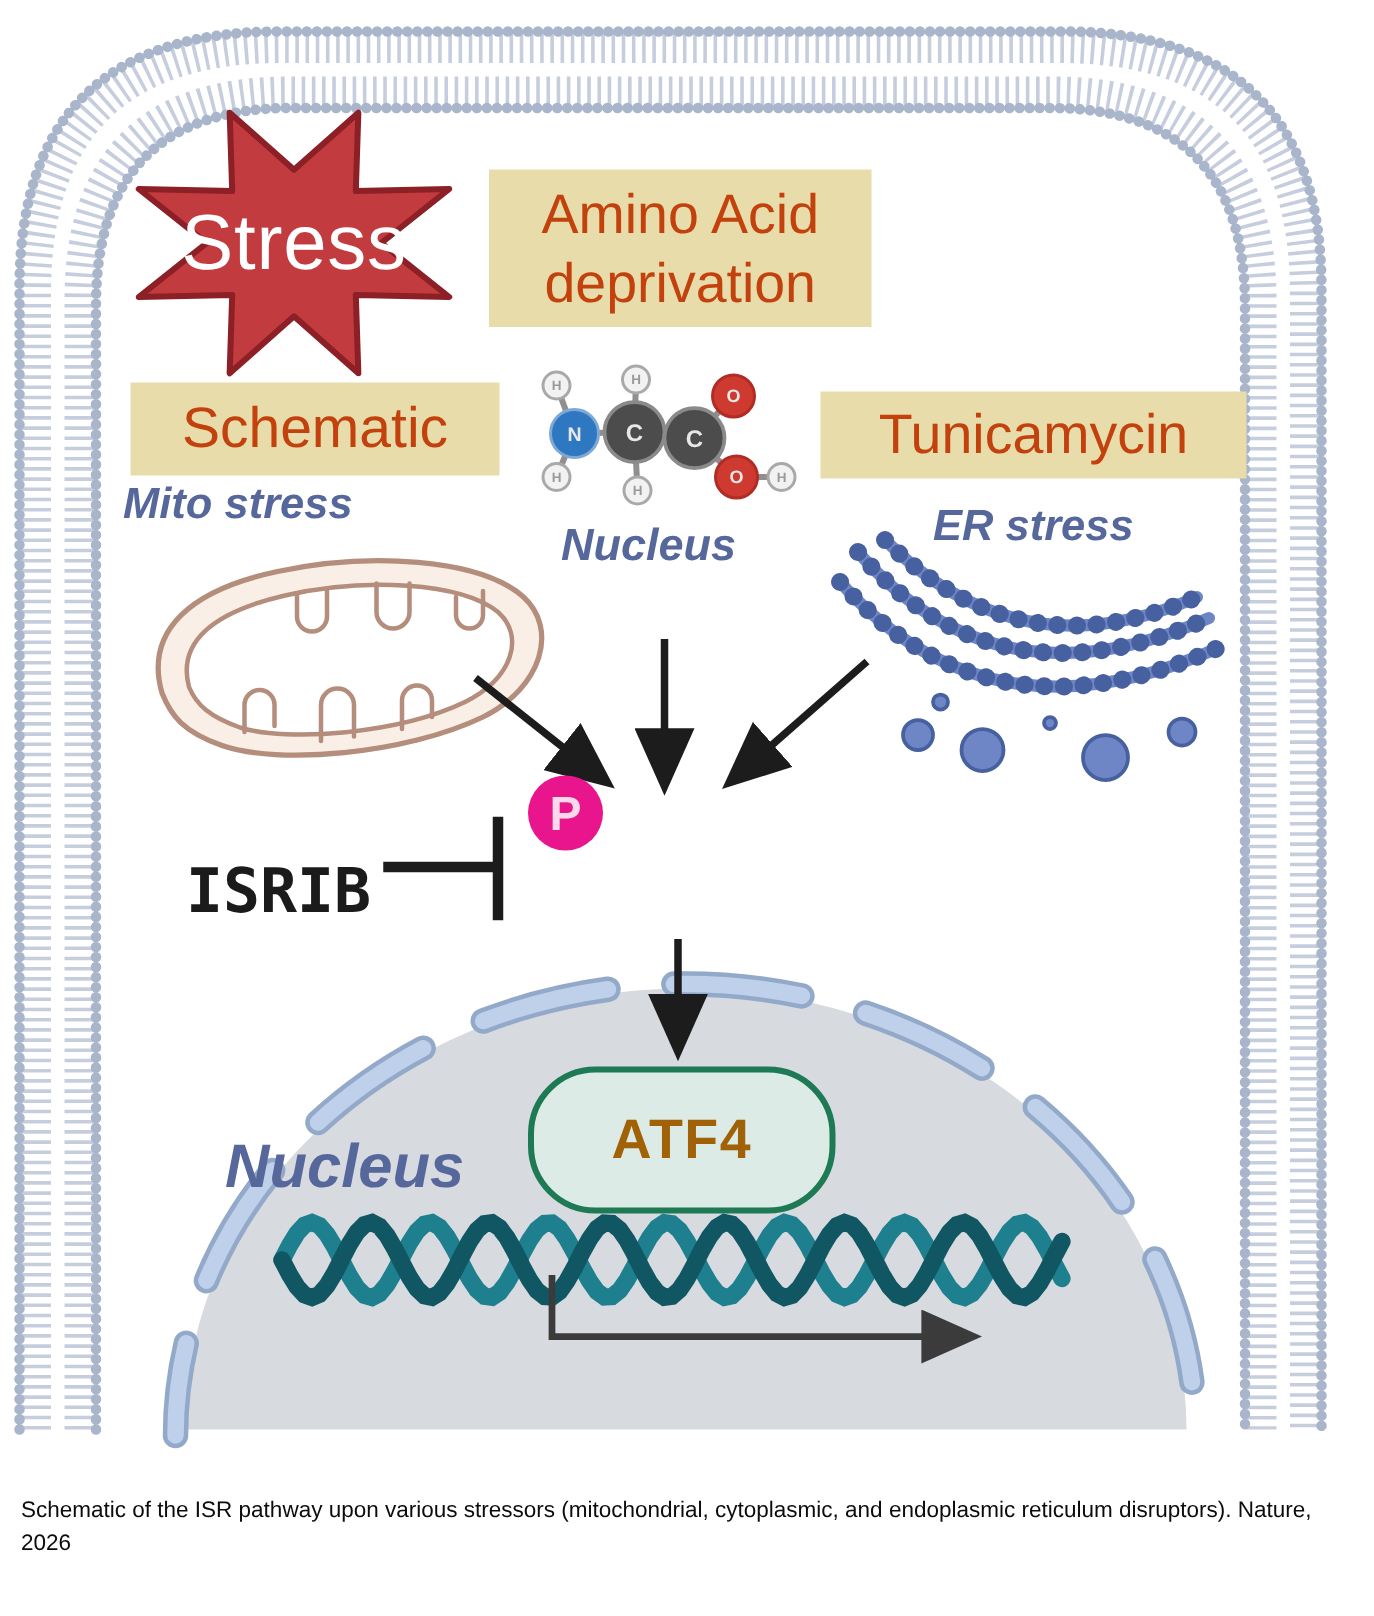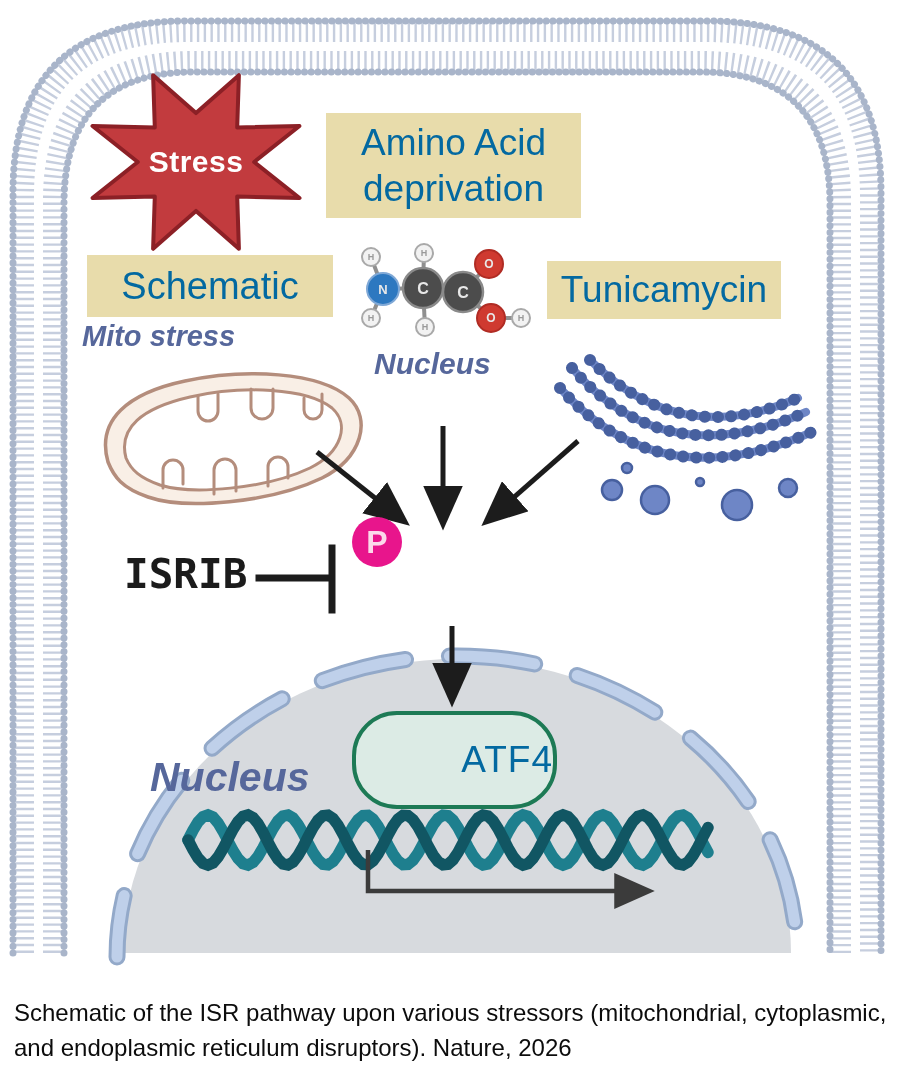--- a/index.html
+++ b/index.html
@@ -37,35 +37,35 @@
   .atom-label.h{fill:#9a9a9a;}
 
   
   .arrow{stroke:var(--c-arrow);stroke-width:5;fill:none;}
   .tbar{stroke:var(--c-arrow);stroke-width:7;stroke-linecap:square;}
   .txn-arrow{stroke:#3b3b3b;stroke-width:4.5;fill:none;}
   .star-shape{fill:var(--c-star_fill);stroke:var(--c-star_stroke);stroke-width:4;stroke-linejoin:round;}
 
   
   .overlay{position:absolute;display:flex;align-items:center;justify-content:center;text-align:center;}
-  .star-label{color:#ffffff;font-size:30px;font-weight:bold;letter-spacing:.5px;}
-  .box-label{background:var(--c-label_box_bg);color:#0369a1;line-height:1.22;}
+  .star-label{color:#ffffff;font-size:52px;font-weight:normal;letter-spacing:.5px;}
+  .box-label{background:var(--c-label_box_bg);color:#c2410c;line-height:1.22;}
   .comp-label{position:absolute;color:var(--c-organelle_label);font-style:italic;font-weight:bold;}
-  .isrib{position:absolute;font-family:"DejaVu Sans Mono",monospace;font-weight:bold;font-size:41px;color:#1b1b1b;}
+  .isrib{position:absolute;font-family:"DejaVu Sans Mono",monospace;font-weight:bold;font-size:41px;color:#1b1b1b;margin-top:20px;}
   .pill{position:absolute;display:flex;align-items:center;justify-content:center;}
   .eif2a{background:var(--c-eif2a_fill);border:4px solid var(--c-eif2a_border);border-radius:46px;
          font-size:35px;color:#3a3a3a;}
   .atf4{background:var(--c-atf4_fill);border:4px solid var(--c-atf4_border);border-radius:45px;
-        font-size:37px;font-weight:normal;color:#0369a1;letter-spacing:1px;justify-content:flex-end;}
+        font-size:37px;font-weight:bold;color:#a16207;letter-spacing:1px;}
   .p-badge{position:absolute;width:50px;height:50px;border-radius:50%;background:var(--c-phospho_bg);
            display:flex;align-items:center;justify-content:center;color:#fbd9ea;
            font-size:32px;font-weight:bold;}
   .isr-genes{position:absolute;font-size:30px;color:#3d3d3d;white-space:nowrap;}
   .isr-genes .it{font-style:italic;}
-  .caption{position:absolute;left:14px;top:996px;width:890px;font-size:24px;line-height:1.45;
+  .caption{position:absolute;left:14px;top:996px;width:890px;font-size:15px;line-height:1.45;
            color:#0c0c0c;}
 </style>
 </head>
 <body>
 
 <div class="screen">
   <div class="stage">
 
     <svg class="diagram" width="916" height="985" viewBox="0 0 916 985">
       <defs>
@@ -169,24 +169,25 @@
 
     <div class="overlay star-label" style="left:96px;top:134px;width:200px;height:56px;">Stress</div>
 
     <div class="overlay box-label" style="left:326px;top:113px;width:255px;height:105px;font-size:37px;flex-direction:column;">
       <span>Amino Acid</span>
       <span>deprivation</span>
     </div>
 
     <div class="overlay box-label" style="left:87px;top:255px;width:246px;height:62px;font-size:38px;">Schematic</div>
 
-    <div class="overlay box-label" style="left:547px;top:261px;width:234px;height:58px;font-size:37px;">Tunicamycin</div>
+    <div class="overlay box-label" style="left:547px;top:261px;width:284px;height:58px;font-size:37px;">Tunicamycin</div>
 
     <div class="comp-label" style="left:82px;top:320px;font-size:29px;font-style:italic;">Mito stress</div>
     <div class="comp-label" style="left:374px;top:347px;font-size:30px;">Nucleus</div>
+    <div class="comp-label" style="left:622px;top:335px;font-size:29px;">ER stress</div>
     <div class="comp-label" style="left:150px;top:754px;font-size:41px;">Nucleus</div>
 
     <div class="isrib" style="left:124px;top:550px;">ISRIB</div>
 
     <div class="p-badge" style="left:352px;top:517px;">P</div>
 
     <div class="pill atf4" style="left:352px;top:711px;width:197px;height:90px;">
       <span>ATF4</span>
     </div>
 

